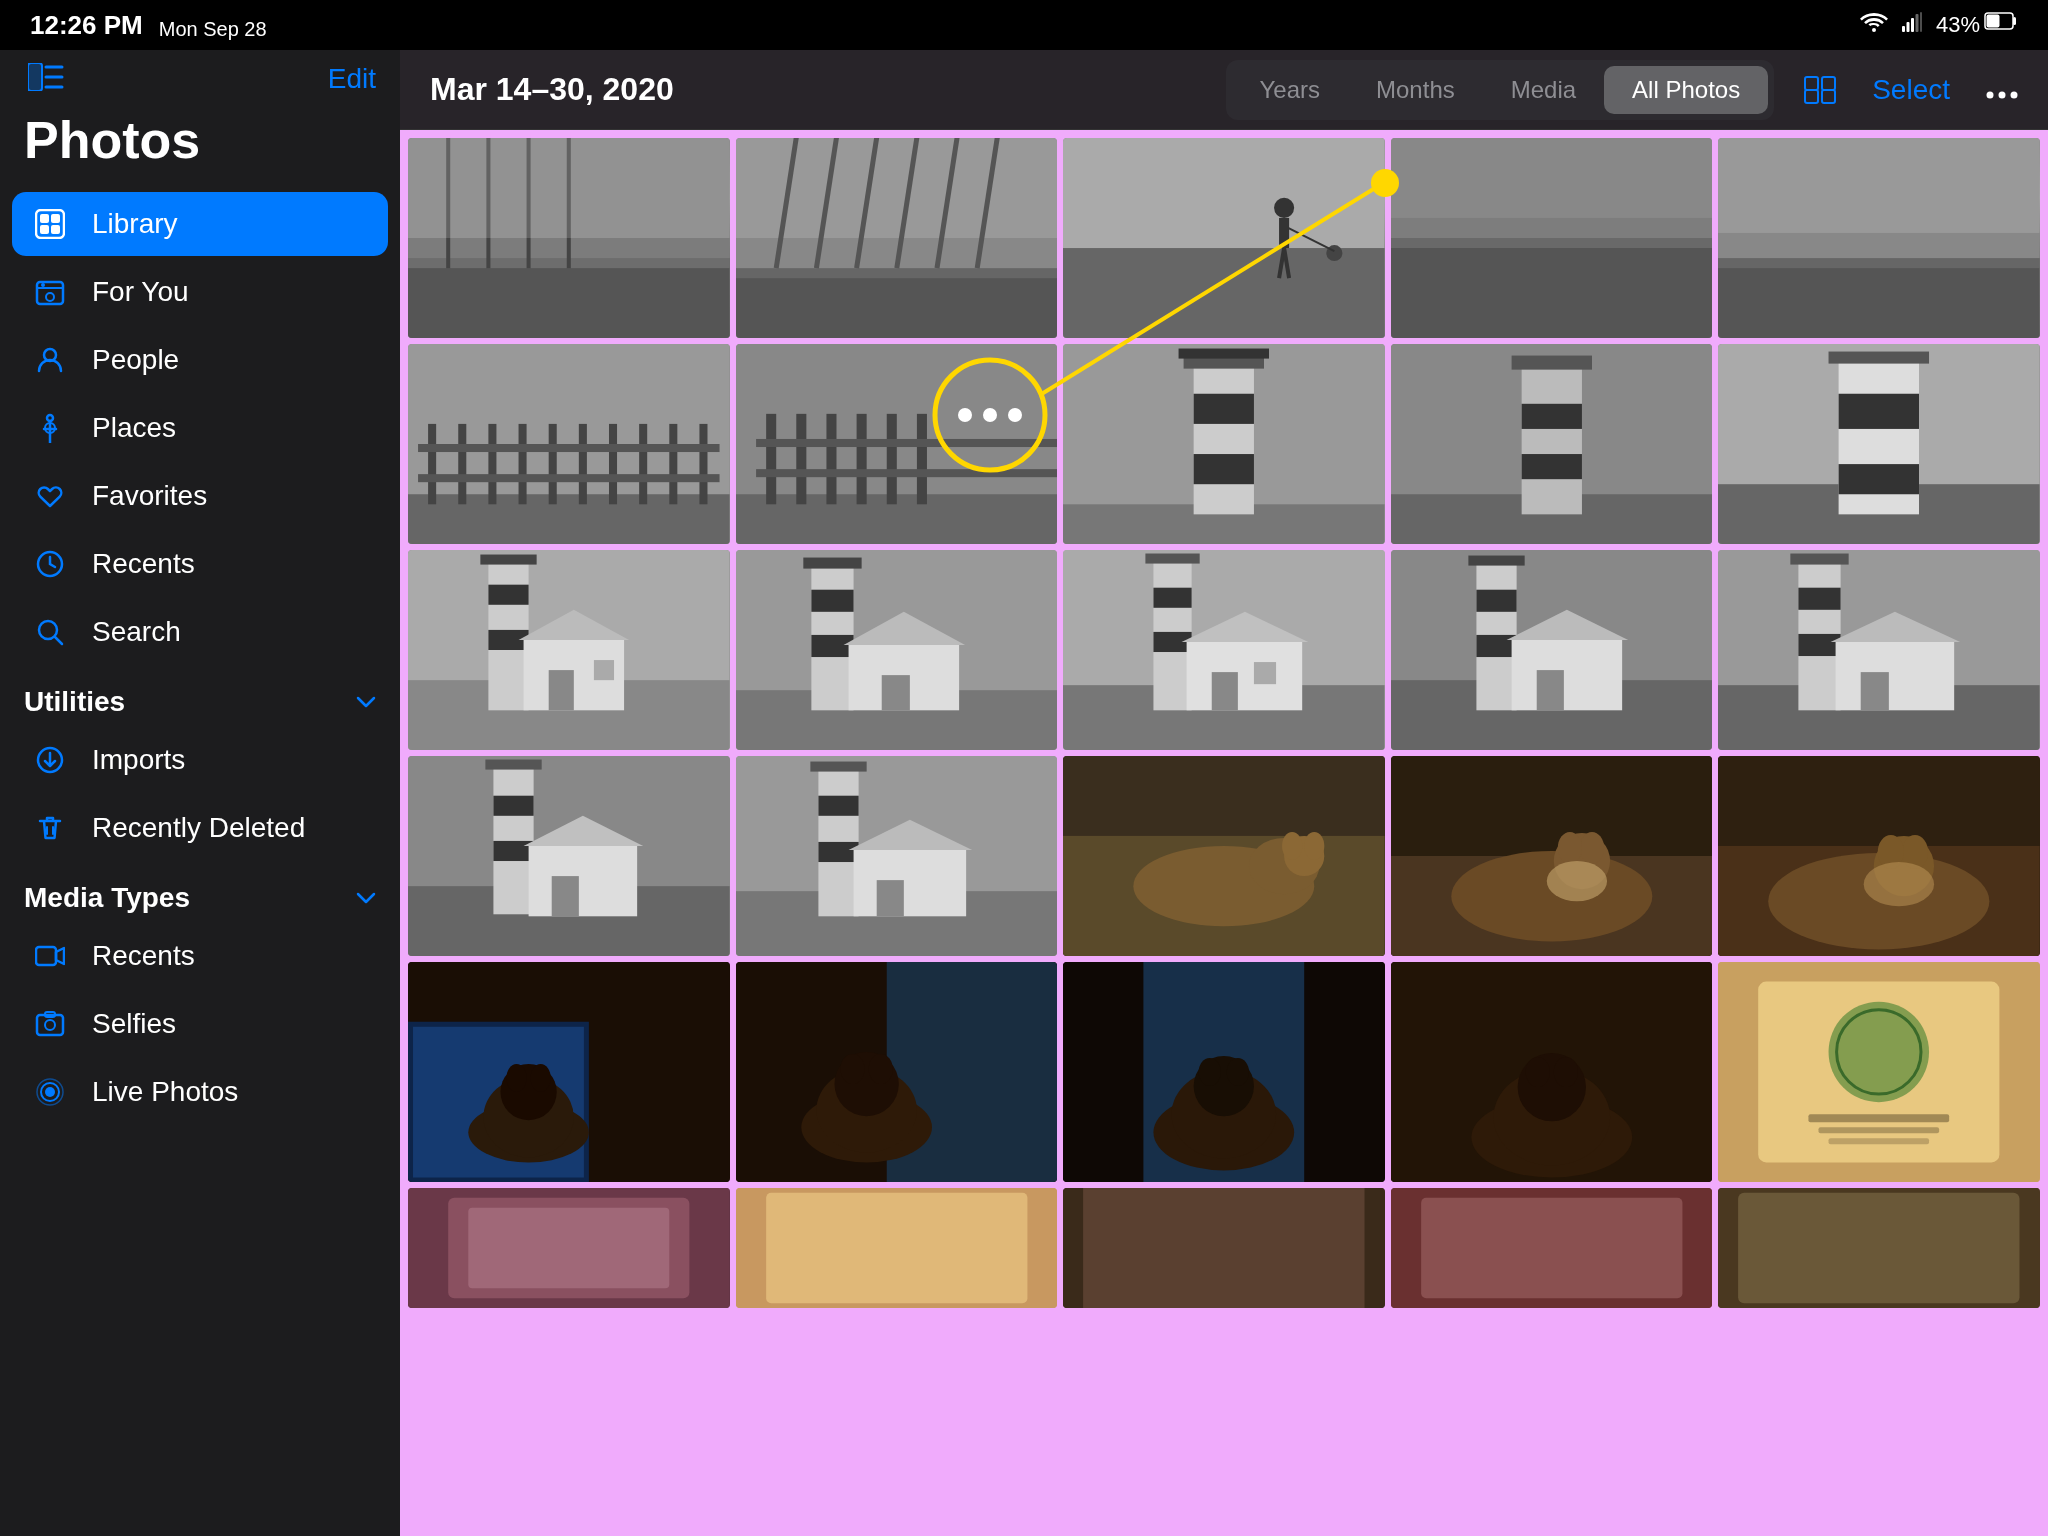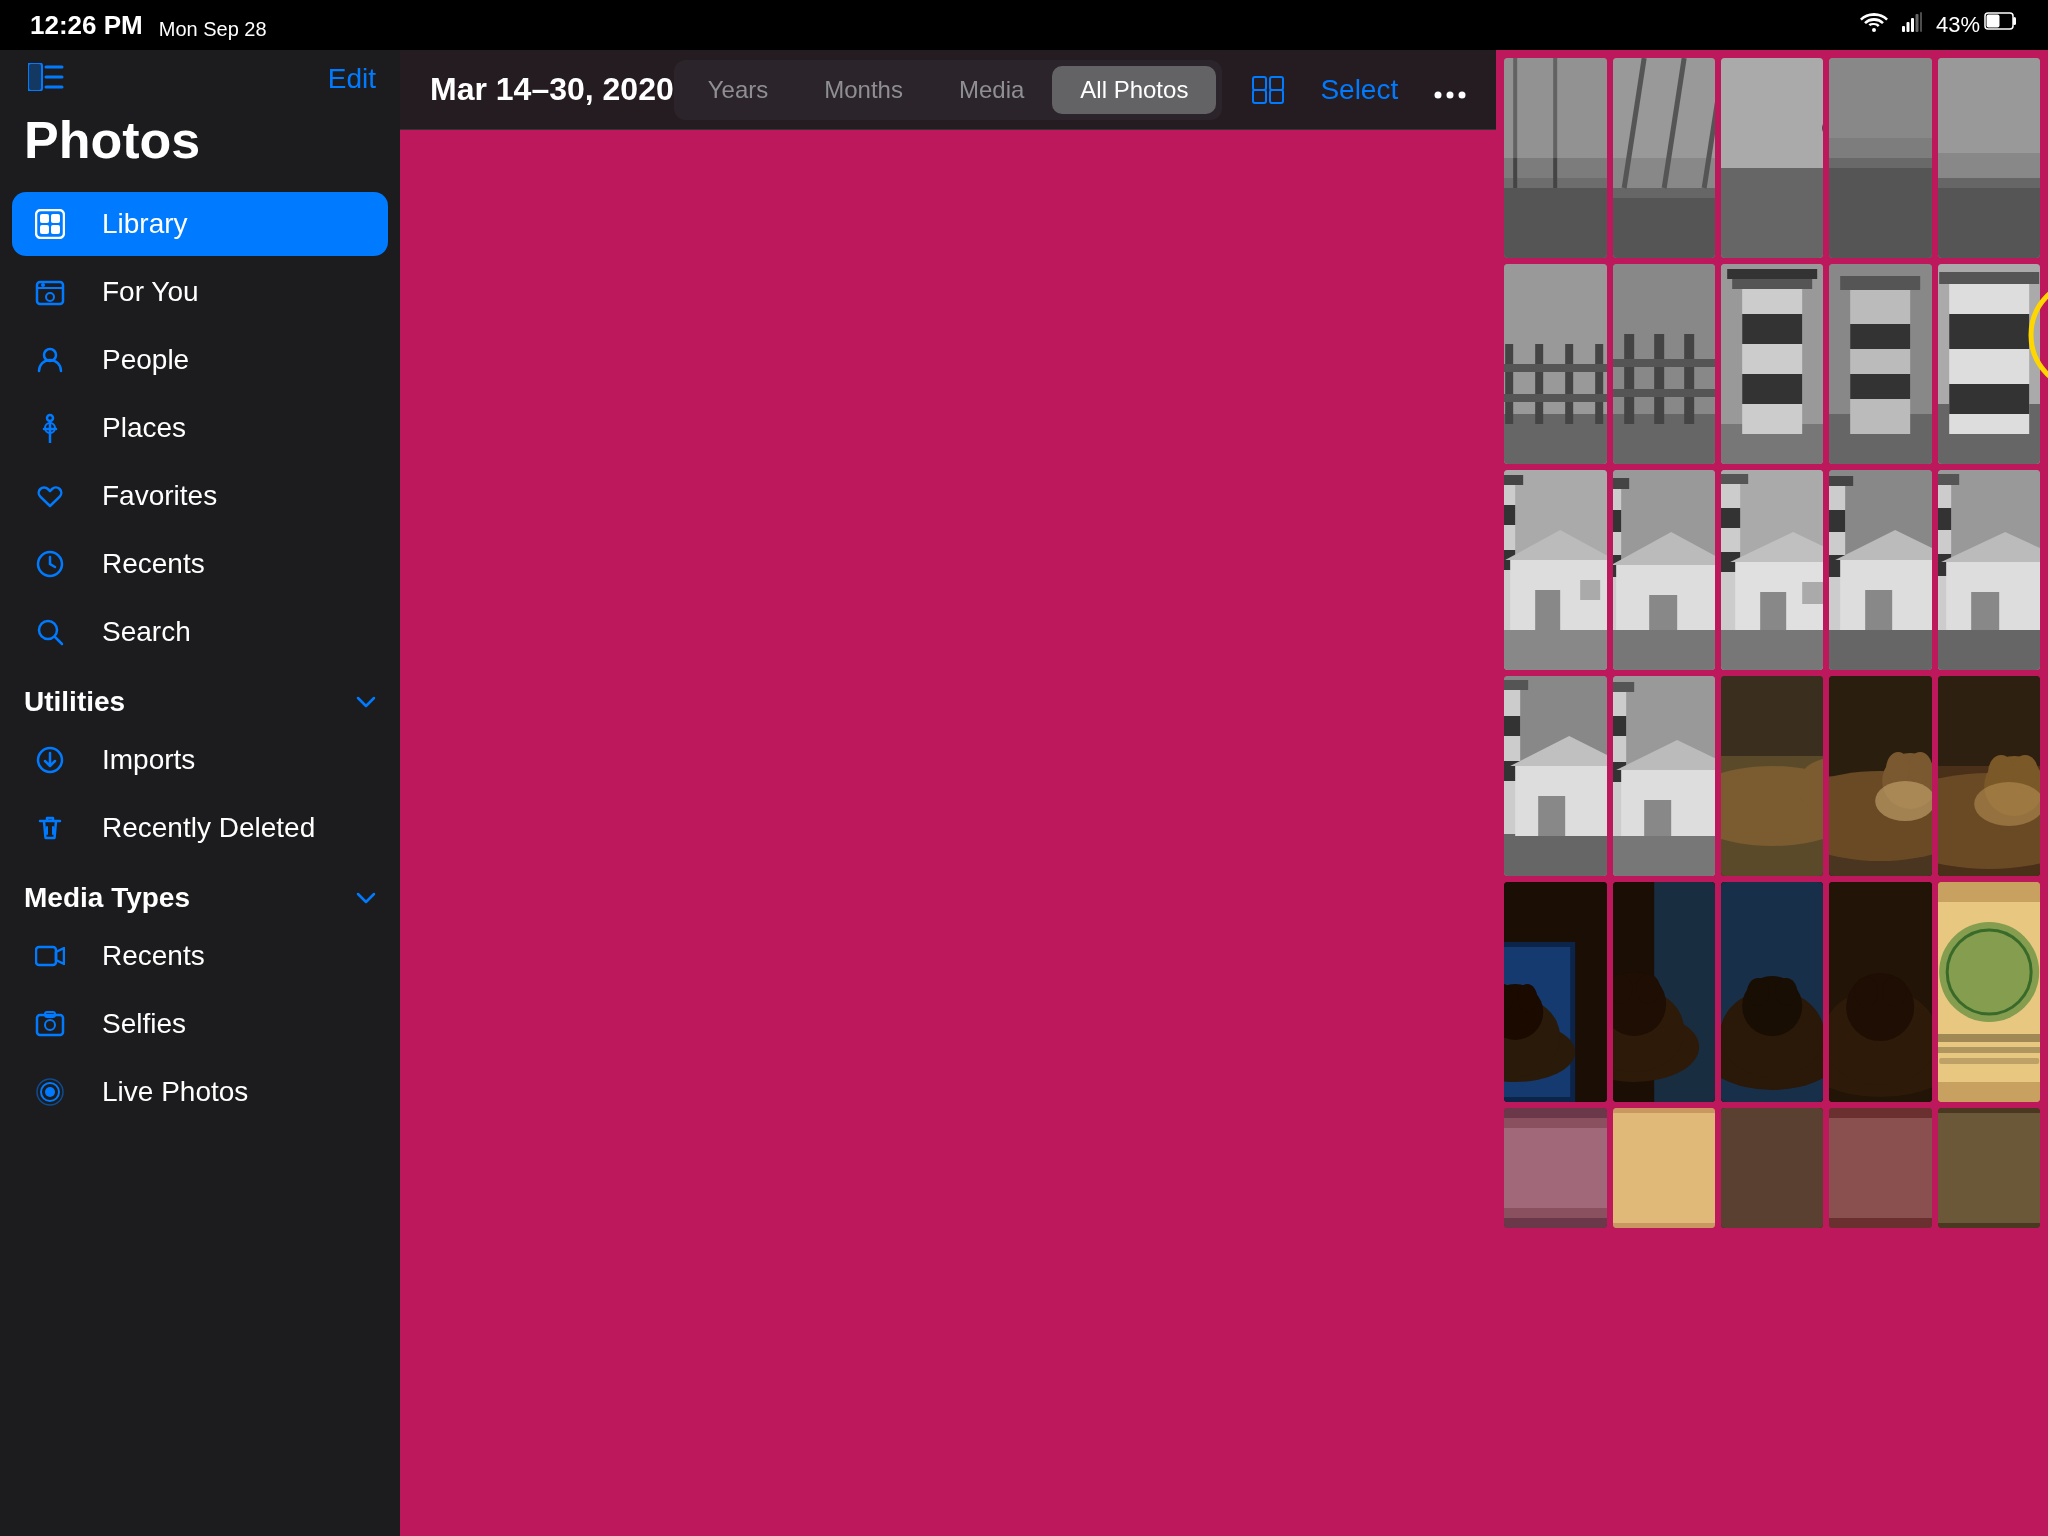--- a/index.html
+++ b/index.html
@@ -70,21 +70,21 @@
       padding: 8px 24px 20px 24px;
     }
 
     .sidebar-item {
       display: flex;
       align-items: center;
       padding: 14px 20px;
       border-radius: 14px;
       margin: 2px 12px;
       cursor: pointer;
-      gap: 34px;
+      gap: 24px;
     }
     .sidebar-item.active {
       background: #007aff;
     }
     .sidebar-item-icon {
       width: 36px;
       height: 36px;
       display: flex;
       align-items: center;
       justify-content: center;
@@ -113,22 +113,23 @@
       font-weight: 700;
     }
     .sidebar-section-chevron {
       color: #007aff;
       font-size: 24px;
     }
 
     
     #content-area {
       flex: 1;
-      background: #be185d;
-      display: flex;
+      background: #f0abfc;
+      display: flex;
+      flex-direction: column;
       overflow: hidden;
     }
 
     
     #toolbar {
       height: 80px;
       background: rgba(28,28,30,0.95);
       display: flex;
       align-items: center;
       padding: 0 30px;

